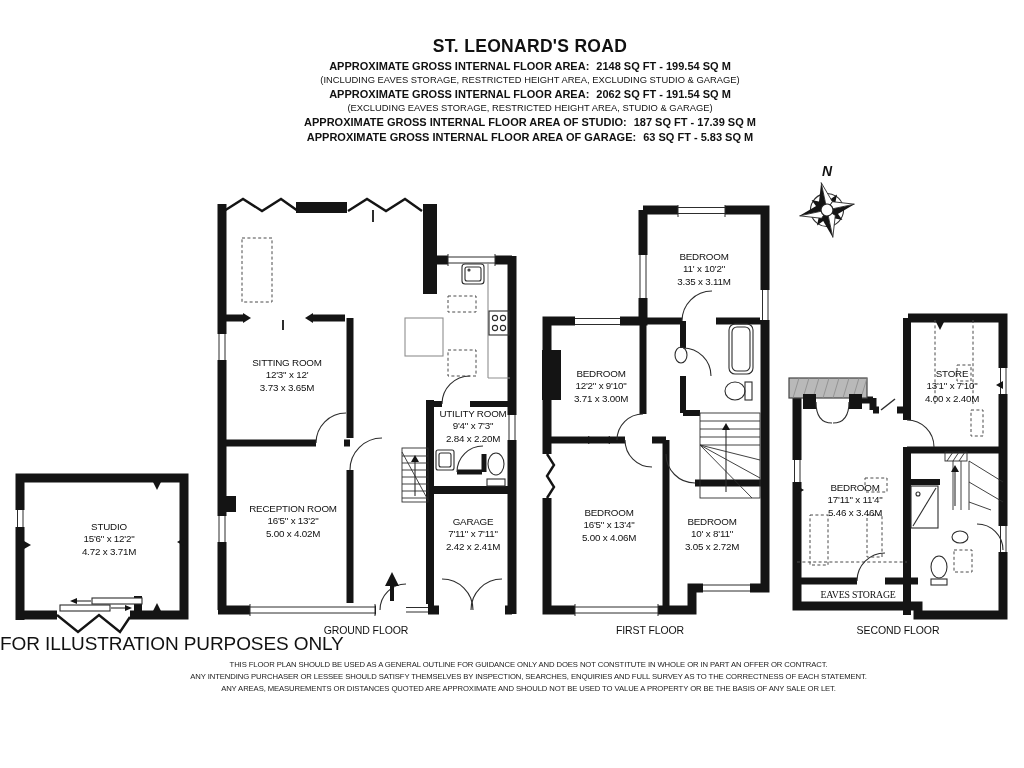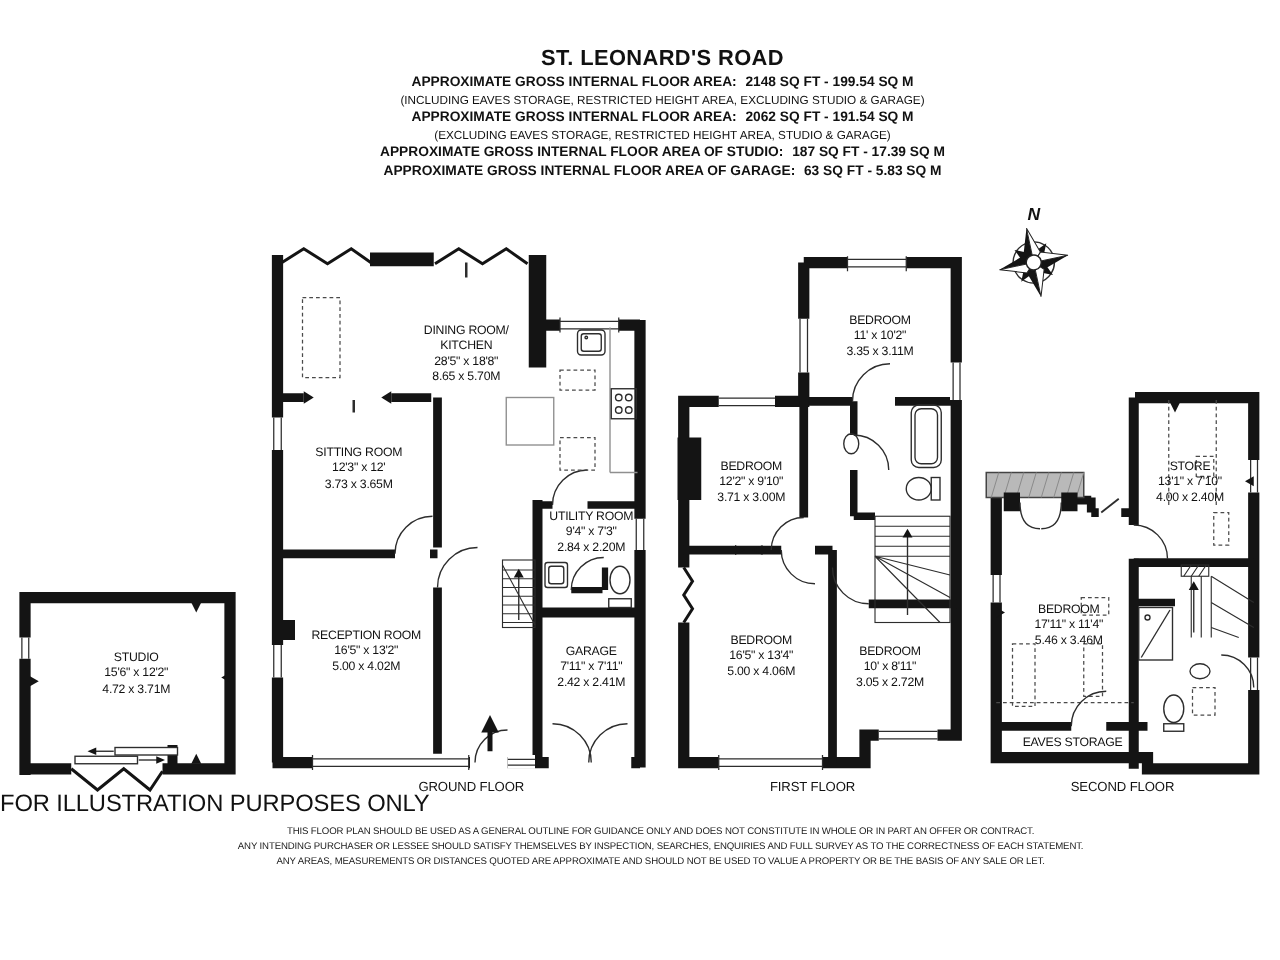--- a/index.html
+++ b/index.html
@@ -293,26 +293,20 @@
       <polygon class="blk" points="120,138 113,135 113,141"></polygon>
     </g>
     <g>
       <polygon class="blk" points="141,12 149,12 145,20"></polygon>
       <polygon class="blk" points="172,68 172,76 165,72"></polygon>
       <polygon class="blk" points="12,71 12,79 19,75"></polygon>
       <polygon class="blk" points="141,141 149,141 145,133"></polygon>
     </g>
   </svg>
 
-  <div class="rl" style="left:373px;top:259px;">
-    <div>DINING ROOM/</div>
-    <div>KITCHEN</div>
-    <div>28'5" x 18'8"</div>
-    <div>8.65 x 5.70M</div>
-  </div>
   <div class="rl" style="left:287px;top:357px;">
     <div>SITTING ROOM</div>
     <div>12'3" x 12'</div>
     <div>3.73 x 3.65M</div>
   </div>
   <div class="rl" style="left:293px;top:503px;">
     <div>RECEPTION ROOM</div>
     <div>16'5" x 13'2"</div>
     <div>5.00 x 4.02M</div>
   </div>
@@ -351,31 +345,31 @@
   <div class="rl" style="left:952px;top:368px;">
     <div>STORE</div>
     <div>13'1" x 7'10"</div>
     <div>4.00 x 2.40M</div>
   </div>
   <div class="rl" style="left:855px;top:482px;">
     <div>BEDROOM</div>
     <div>17'11" x 11'4"</div>
     <div>5.46 x 3.46M</div>
   </div>
-  <div class="rl" style="left:858px;top:589px;">
+  <div class="rl" style="left:858px;top:589px;font-family:Liberation Serif, serif;">
     <div>EAVES STORAGE</div>
   </div>
 
   <div class="rl" style="left:109px;top:521px;">
     <div>STUDIO</div>
     <div>15'6" x 12'2"</div>
     <div>4.72 x 3.71M</div>
   </div>
 
-  <div class="flabel" style="left:377px;top:624px;">GROUND FLOOR</div>
+  <div class="flabel" style="left:366px;top:624px;">GROUND FLOOR</div>
   <div class="flabel" style="left:650px;top:624px;">FIRST FLOOR</div>
   <div class="flabel" style="left:898px;top:624px;">SECOND FLOOR</div>
 
   <div class="foot-h">FOR ILLUSTRATION PURPOSES ONLY</div>
   <div class="foot-l" style="top:660px;">THIS FLOOR PLAN SHOULD BE USED AS A GENERAL OUTLINE FOR GUIDANCE ONLY AND DOES NOT CONSTITUTE IN WHOLE OR IN PART AN OFFER OR CONTRACT.</div>
   <div class="foot-l" style="top:672px;">ANY INTENDING PURCHASER OR LESSEE SHOULD SATISFY THEMSELVES BY INSPECTION, SEARCHES, ENQUIRIES AND FULL SURVEY AS TO THE CORRECTNESS OF EACH STATEMENT.</div>
   <div class="foot-l" style="top:684px;">ANY AREAS, MEASUREMENTS OR DISTANCES QUOTED ARE APPROXIMATE AND SHOULD NOT BE USED TO VALUE A PROPERTY OR BE THE BASIS OF ANY SALE OR LET.</div>
 
 </div>
 

